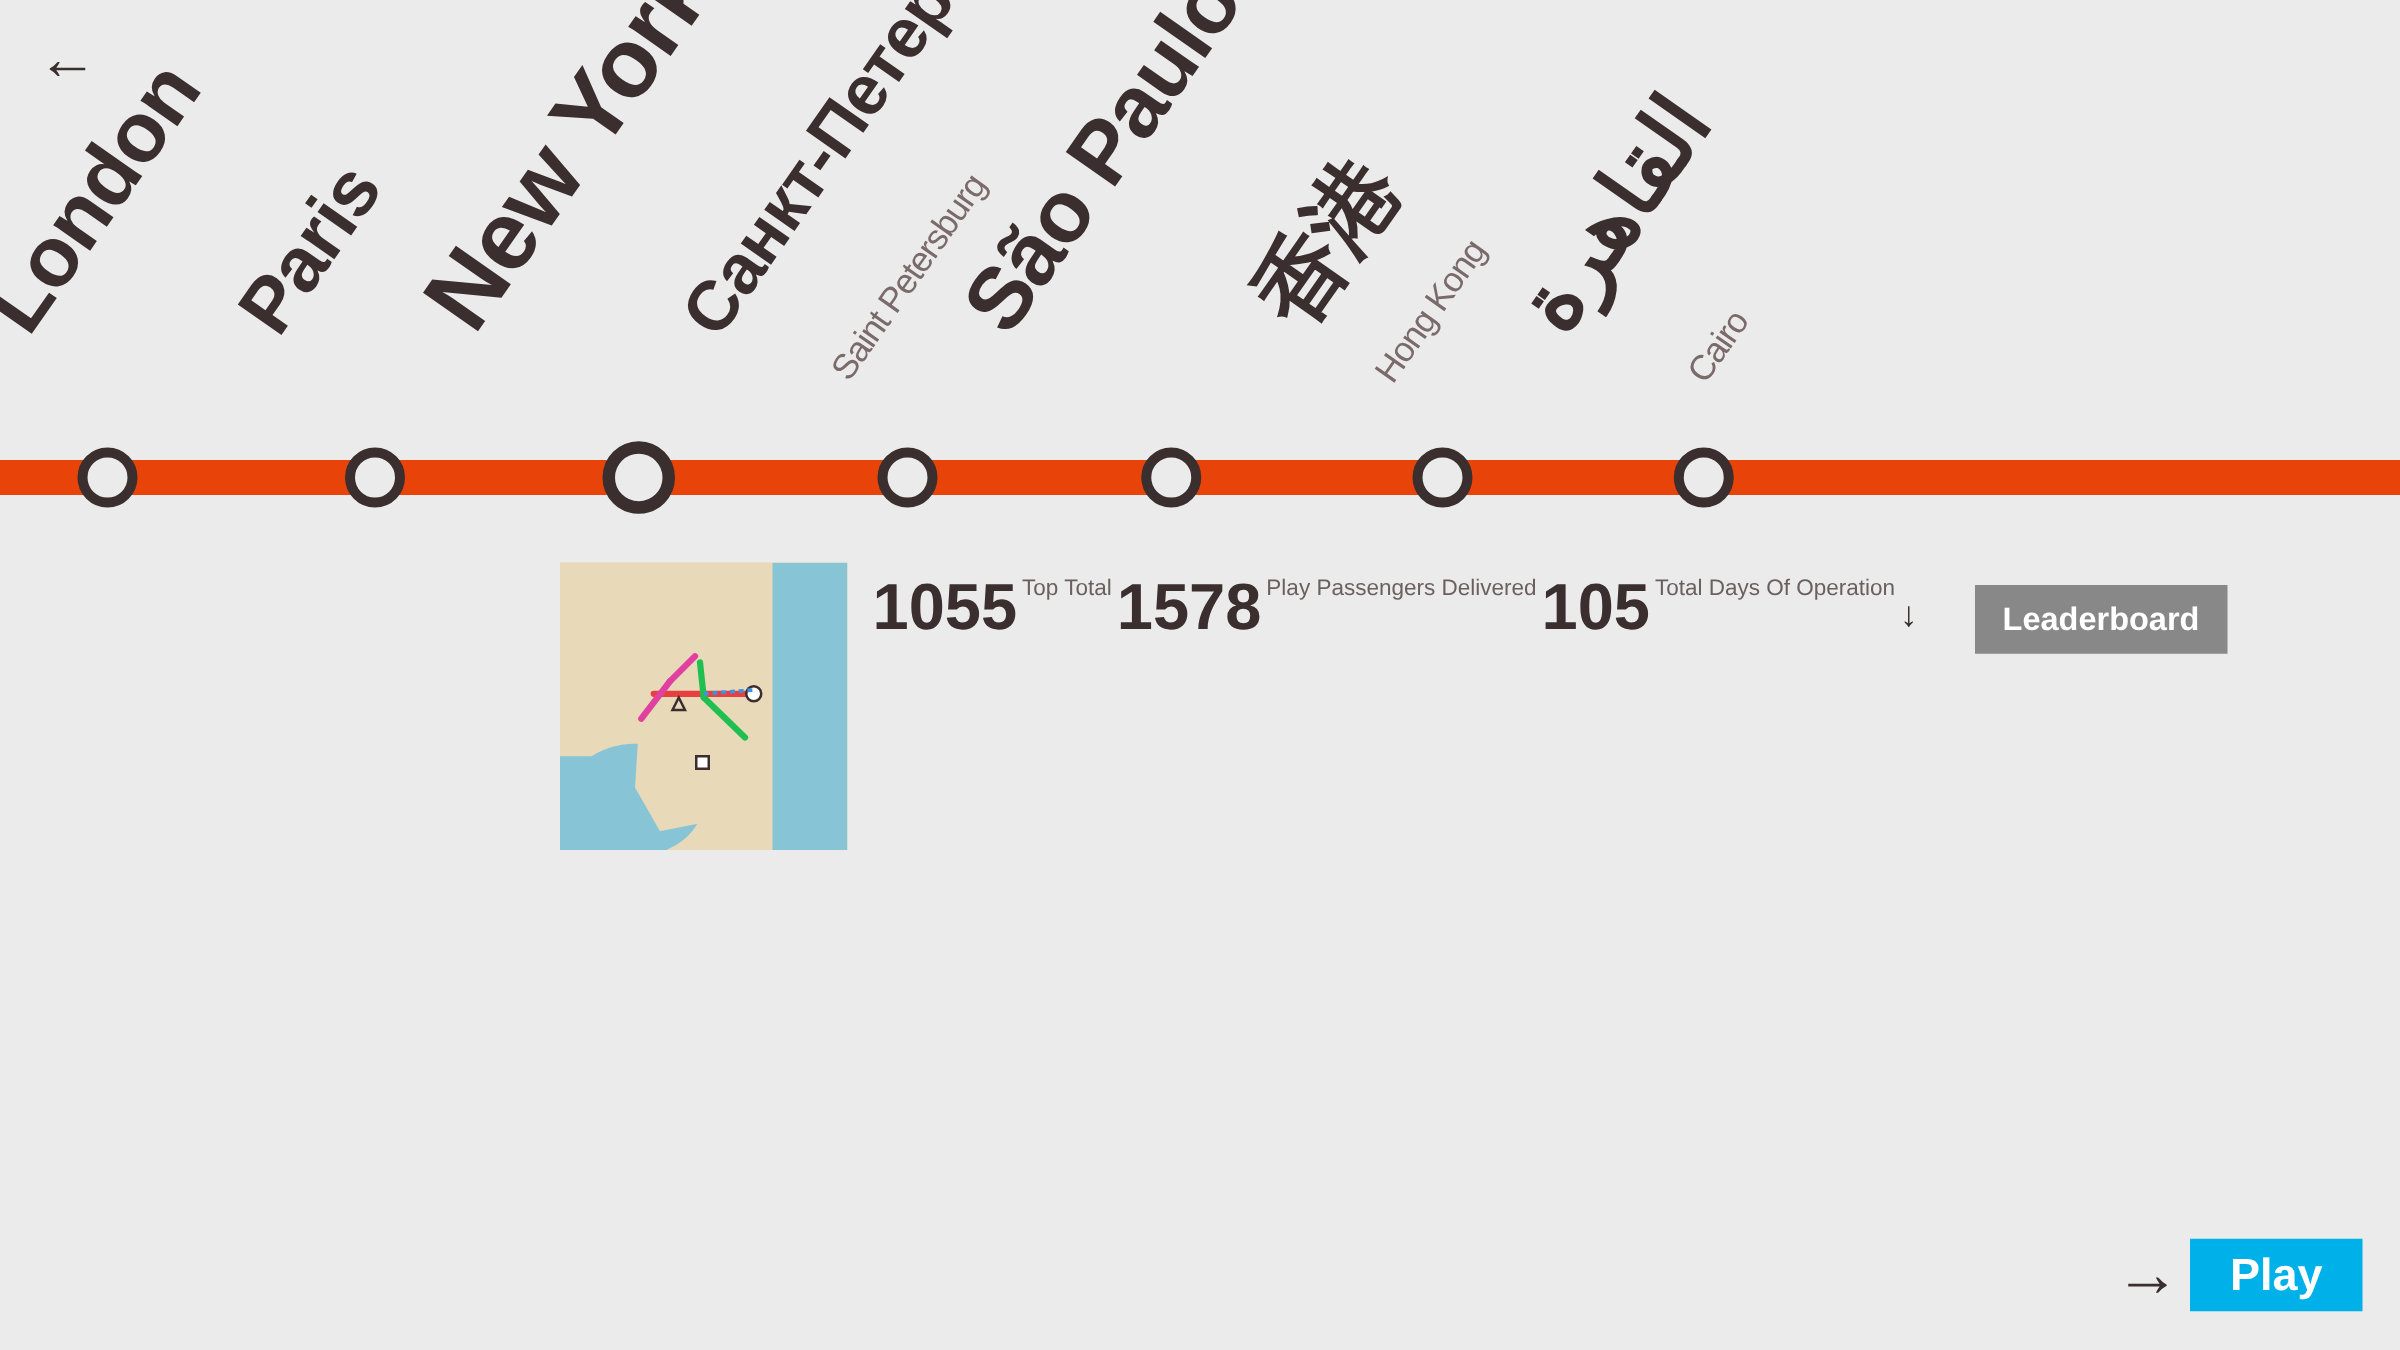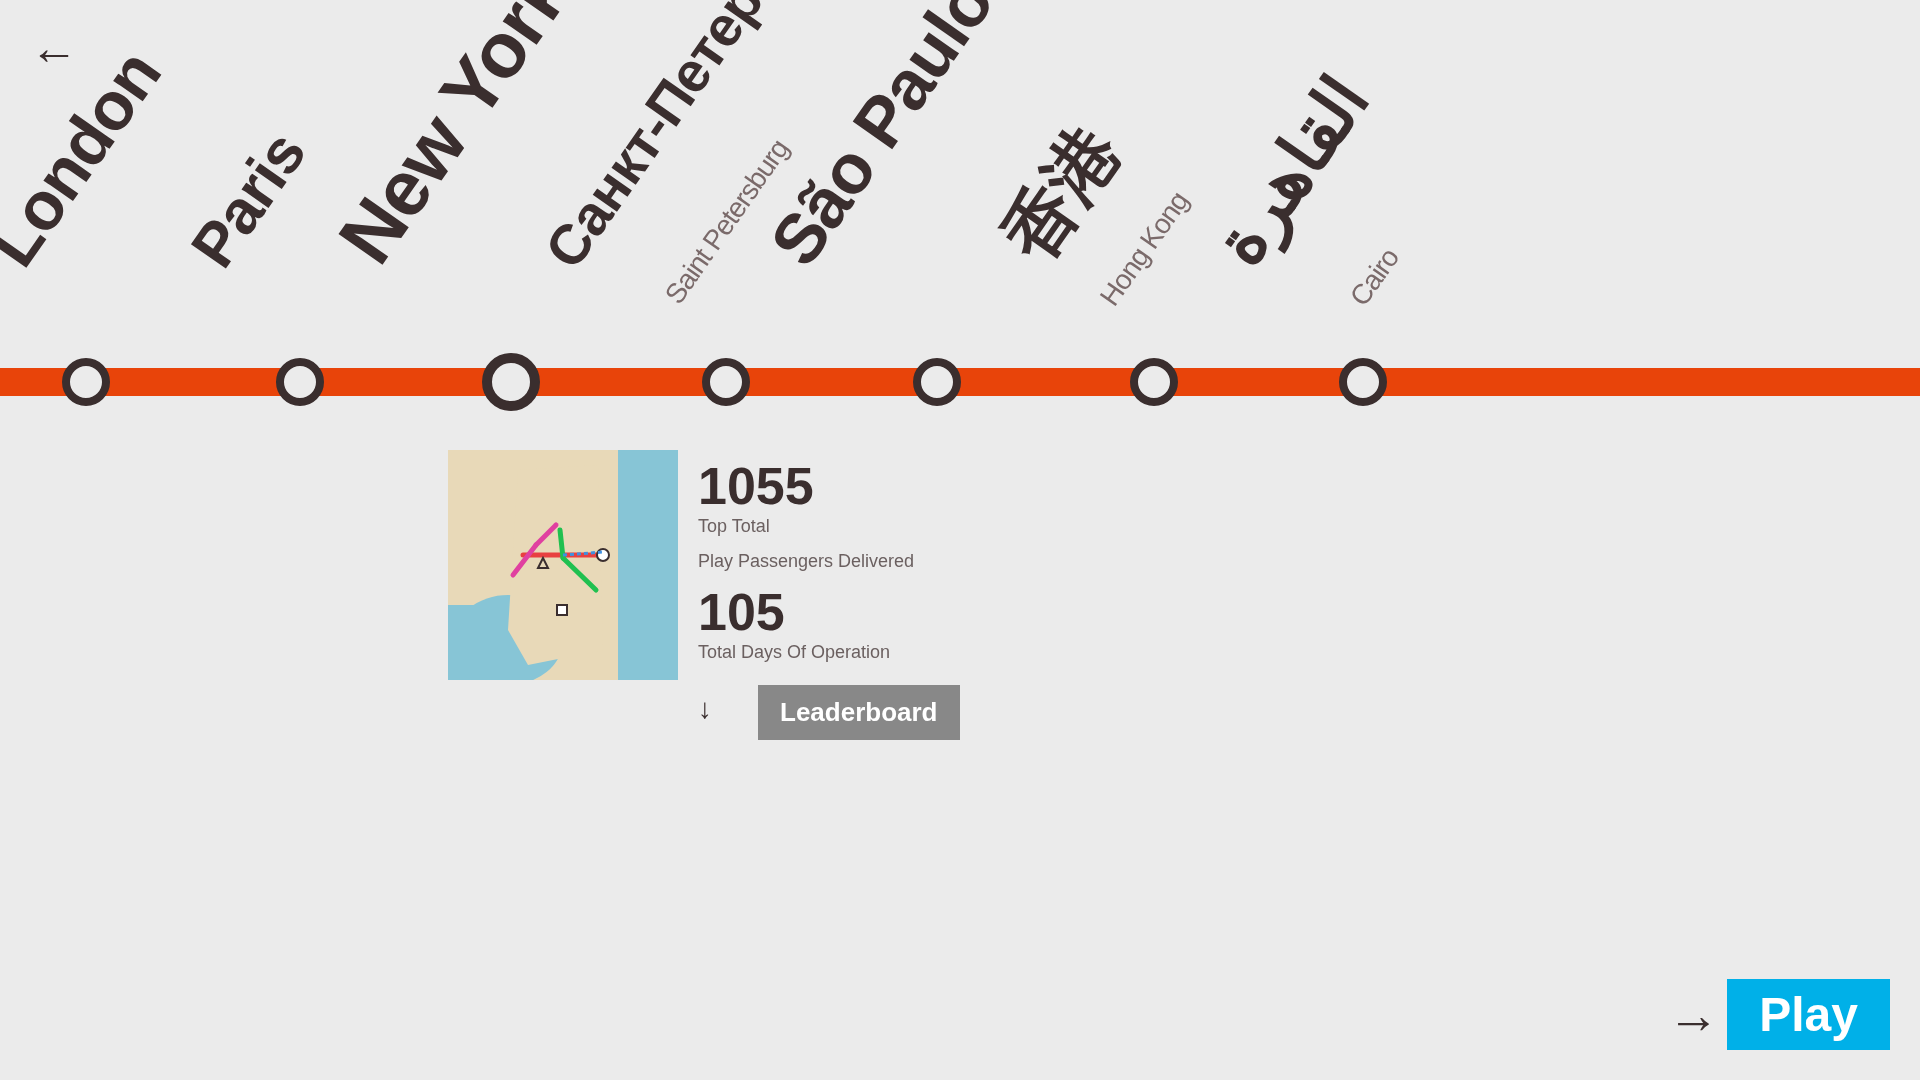--- a/index.html
+++ b/index.html
@@ -86,21 +86,21 @@
     
     .map-svg {
       position: absolute;
       top: 0; left: 0;
       width: 100%; height: 100%;
     }
 
     .stats-panel {
       padding: 10px 20px;
       display: flex;
-      flex-direction: column;
+      flex-direction: row;
       justify-content: flex-start;
       gap: 4px;
     }
 
     .stat-value {
       font-size: 52px;
       font-weight: 900;
       color: #3a2e2e;
       line-height: 1;
     }
@@ -145,21 +145,21 @@
 
     .play-arrow {
       font-size: 52px;
       color: #3a2e2e;
       margin-right: 8px;
     }
 
     .play-label {
       background: #00b0e8;
       color: white;
-      font-size: 48px;
+      font-size: 36px;
       font-weight: 900;
       padding: 8px 32px;
       cursor: pointer;
     }
   </style>
 </head>
 <body>
 
 <div class="back-btn">←</div>
 
@@ -233,20 +233,21 @@
       <circle cx="155" cy="105" r="6" fill="white" stroke="#3a2e2e" stroke-width="2"></circle>
 
       <line x1="115" y1="105" x2="155" y2="102" stroke="#4090e0" stroke-width="3" stroke-dasharray="4,3"></line>
     </svg>
   </div>
 
   <div class="stats-panel">
     <div class="stat-value">1055</div>
     <div class="stat-label">Top Total</div>
 
+    <div class="stat-value">1578</div>
     <div class="stat-label">Play Passengers Delivered</div>
 
     <div class="stat-value">105</div>
     <div class="stat-label">Total Days Of Operation</div>
 
     <div style="display:flex; align-items:center; gap:6px;">
       <span class="leaderboard-arrow" style="font-size:28px; color:#3a2e2e;">↓</span>
       <button class="leaderboard-btn">Leaderboard</button>
     </div>
   </div>

